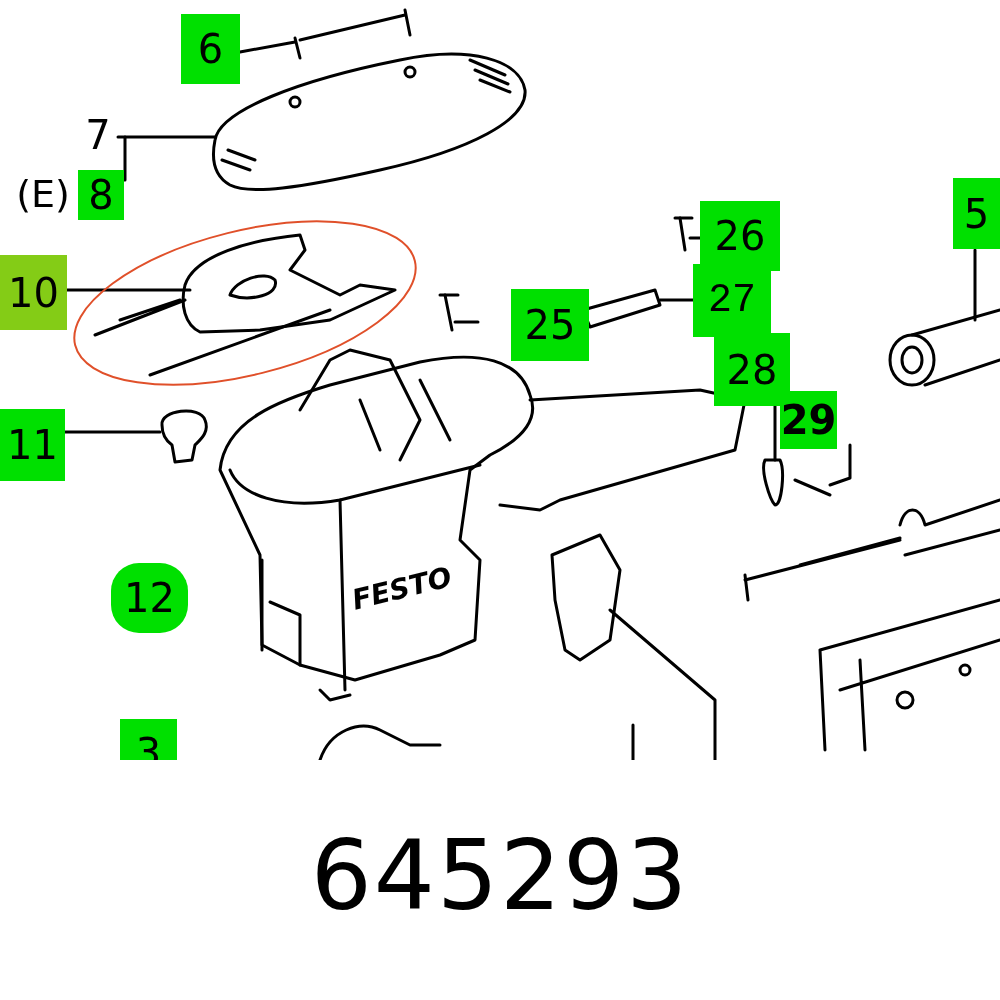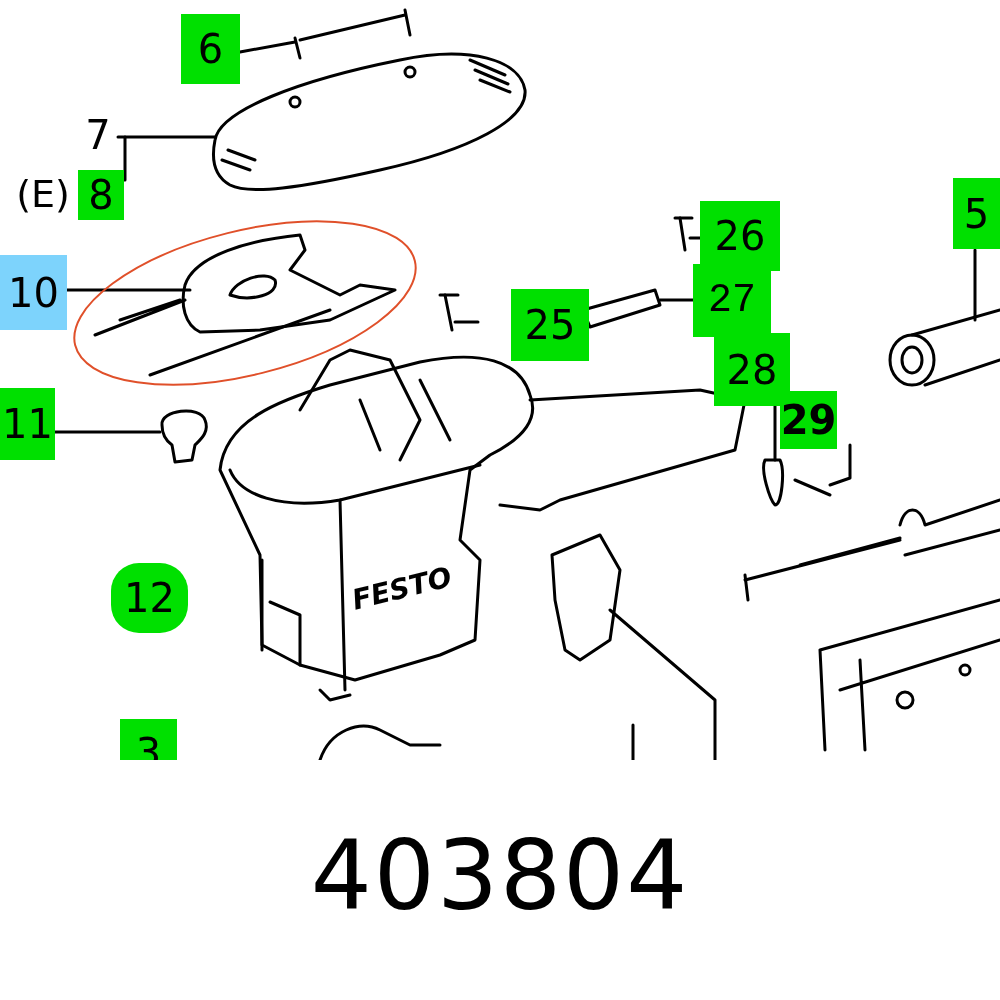--- a/index.html
+++ b/index.html
@@ -1,20 +1,20 @@
 <!DOCTYPE html>
 <html><head>
 <meta charset="utf-8">
 <style>
   html,body{margin:0;padding:0;background:#fff;}
   body{width:1000px;height:1000px;position:relative;overflow:hidden;font-family:"DejaVu Sans",sans-serif;}
   #canvas{position:absolute;left:0;top:0;width:1000px;height:760px;overflow:hidden;}
   .lbl{position:absolute;display:flex;align-items:center;justify-content:center;font-family:"DejaVu Sans",sans-serif;font-size:40px;color:#000;line-height:1;}
   .green{background:#00e000;}
-  .red{background:#7dd3fc;text-align:right;}
+  .red{background:#84cc16;text-align:right;}
   .plain{background:transparent;}
   svg.draw{position:absolute;left:0;top:0;}
   #part-number{position:absolute;left:0;top:820px;width:1000px;text-align:center;font-family:"DejaVu Sans",sans-serif;font-size:96px;letter-spacing:2px;color:#000;}
 </style>
 </head>
 <body>
 
 <div id="canvas">
 
   <svg class="draw" width="1000" height="760" viewBox="0 0 1000 760">
@@ -87,24 +87,24 @@
     <ellipse cx="245" cy="303" rx="175" ry="72" transform="rotate(-14 245 303)" fill="none" stroke="#e0502a" stroke-width="2"></ellipse>
 
     <text x="355" y="610" transform="rotate(-14 355 610)" font-family="DejaVu Sans, sans-serif" font-weight="bold" font-style="italic" font-size="28" fill="#000">FESTO</text>
   </svg>
 
   <div class="lbl green" style="left:181px;top:14px;width:59px;width:59px;height:70px;">6</div>
   <div class="lbl plain" style="left:78px;top:110px;width:40px;height:50px;">7</div>
   <div class="lbl plain" style="left:8px;top:168px;width:70px;height:52px;font-size:38px;">(E)</div>
   <div class="lbl green" style="left:78px;top:170px;width:46px;height:50px;">8</div>
   <div class="lbl red" style="left:0px;top:255px;width:67px;height:75px;">10</div>
-  <div class="lbl green" style="left:0px;top:388px;width:55px;height:72px;">11</div>
+  <div class="lbl green" style="left:0px;top:409px;width:65px;height:72px;">11</div>
   <div class="lbl green" style="left:111px;top:563px;width:77px;height:70px;border-radius:28px;">12</div>
   <div class="lbl green" style="left:120px;top:719px;width:57px;height:60px;align-items:flex-start;padding-top:14px;box-sizing:border-box;">3</div>
   <div class="lbl green" style="left:463px;top:289px;width:78px;height:72px;margin-left:48px;">25</div>
   <div class="lbl green" style="left:700px;top:201px;width:80px;height:70px;">26</div>
   <div class="lbl green" style="left:693px;top:264px;width:78px;height:73px;font-family:Liberation Mono, monospace;">27</div>
   <div class="lbl green" style="left:714px;top:333px;width:76px;height:73px;">28</div>
   <div class="lbl green" style="left:780px;top:391px;width:57px;height:58px;font-weight:bold;">29</div>
   <div class="lbl green" style="left:953px;top:178px;width:47px;height:71px;">5</div>
 </div>
 
-<div id="part-number">403804</div>
+<div id="part-number">645293</div>
 
 </body></html>

